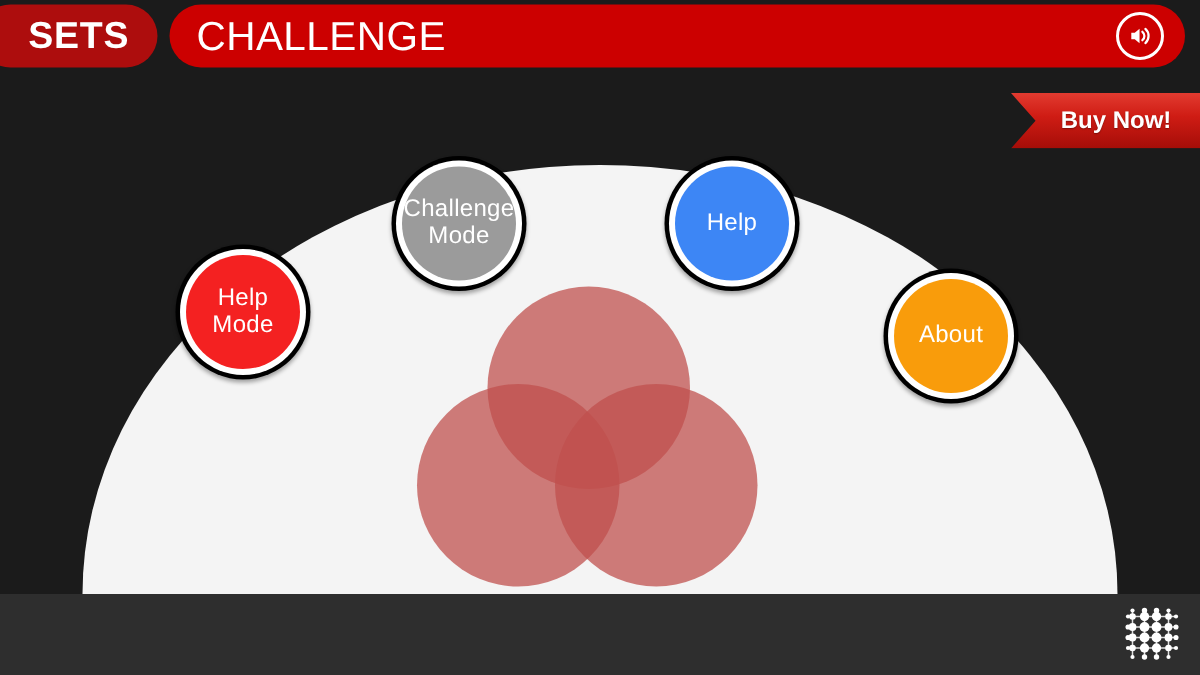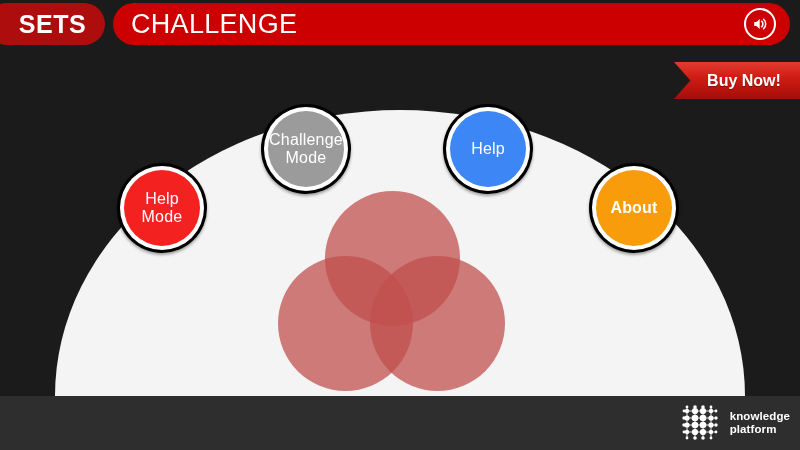--- a/index.html
+++ b/index.html
@@ -157,21 +157,21 @@
     justify-content: center;
     text-align: center;
     color: #ffffff;
     font-size: 16px;
     line-height: 1.15;
     letter-spacing: .2px;
   }
   #btn-play      { left: 117px; top: 163px; width: 90px; height: 90px; }
   #btn-challenge { left: 261px; top: 104px; width: 90px; height: 90px; }
   #btn-help      { left: 443px; top: 104px; width: 90px; height: 90px; }
-  #btn-about     { left: 589px; top: 163px; width: 90px; height: 90px; font-weight: bold; }
+  #btn-about     { left: 589px; top: 179px; width: 90px; height: 90px; }
 
   
   #footer {
     position: absolute;
     left: 0; top: 396px;
     width: 800px; height: 54px;
     background: #2e2e2e;
     z-index: 50;
   }
   #brand {
@@ -311,20 +311,16 @@
             <circle cx="25" cy="28" r="3.1"></circle>
             <circle cx="33" cy="28" r="2.2"></circle>
             <circle cx="38" cy="28" r="1.4"></circle>
             <circle cx="9" cy="34" r="1.4"></circle>
             <circle cx="17" cy="34" r="1.8"></circle>
             <circle cx="25" cy="34" r="1.8"></circle>
             <circle cx="33" cy="34" r="1.4"></circle>
           </g>
         </svg>
       </span>
-      <span id="brand-text">
-        <span>knowledge</span>
-        <span>platform</span>
-      </span>
     </div>
   </div>
 
 </div>
 
 </body></html>

